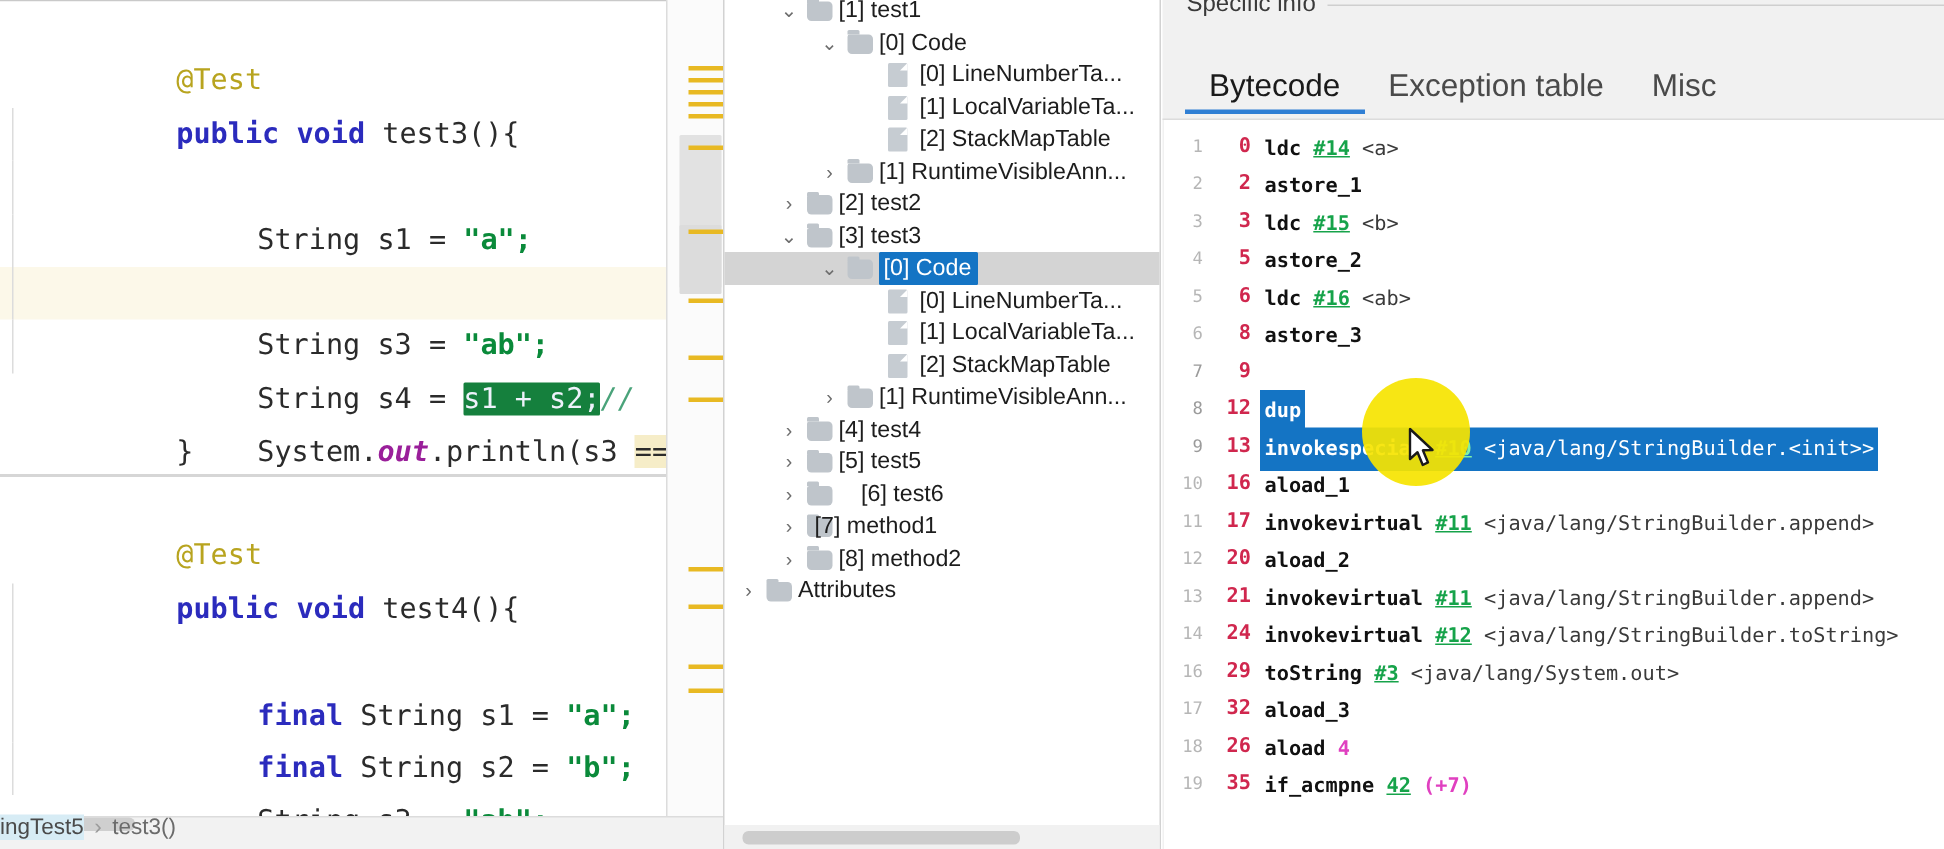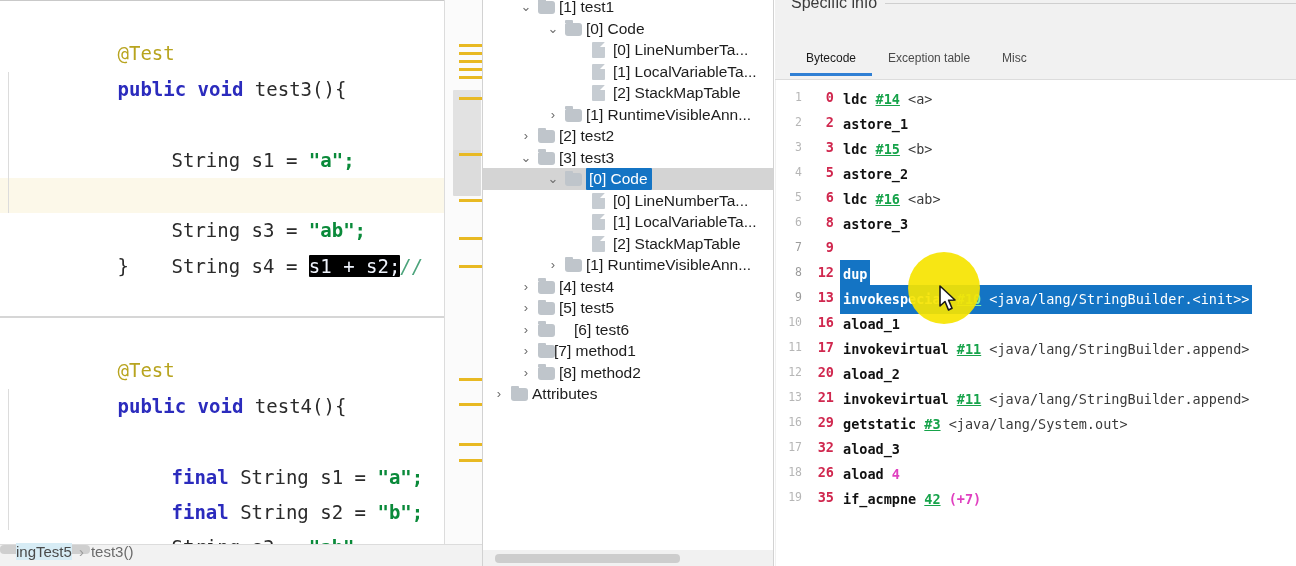--- a/index.html
+++ b/index.html
@@ -27,34 +27,34 @@
     font-family:"DejaVu Sans Mono", monospace;font-size:19px;color:#2b2b2b;
     padding-left:26px;
   }
   .code-line.hl{background:#fcf8e9;}
   .indent-guide{position:absolute;left:88px;top:0;width:1px;height:100%;background:#dcdcdc;}
   .kw{color:#2b2bbd;font-weight:bold;}
   .str{color:#0a8a3a;font-weight:bold;}
   .anno{color:#b8a41f;}
   .fieldit{color:#9a1f9a;font-style:italic;font-weight:bold;}
   .cmt{color:#4aa37a;font-style:italic;}
-  .sel{background:#000000;color:#eef2fb;border-radius:1px;}
+  .sel{background:#15803d;color:#eef2fb;border-radius:1px;}
   .eqhl{background:#f6edc8;}
 
   
   .marker-gutter{position:absolute;left:444px;top:0;width:38px;height:566px;background:#fbfbfb;border-left:1px solid #dcdcdc;}
   .mk{position:absolute;left:14px;width:24px;height:3px;background:#e8b923;}
   .ed-thumb{position:absolute;left:8px;width:28px;background:#e2e2e2;border-radius:1px;}
   .ed-thumb.b{background:#dcdcdc;}
   .bottom-strip{position:absolute;left:0;top:544px;width:482px;height:22px;background:#f2f2f2;border-top:1px solid #dcdcdc;}
   .ed-hthumb{position:absolute;left:0;top:545px;width:90px;height:9px;background:#cfcfcf;border-radius:4px;}
 
   .breadcrumb{
     position:absolute;left:0;top:538px;height:28px;line-height:28px;
-    font-size:15px;color:#5a5a5a;white-space:nowrap;padding-left:16px;
+    font-size:15px;color:#5a5a5a;white-space:nowrap;padding-left:0px;
   }
   .bc-a{color:#4a4a4a;background:#d7ecf5;}
   .bc-sep{color:#9a9a9a;padding:0 7px;}
   .bc-b{color:#6b6b6b;}
 
   
   .tree{
     position:absolute;left:482px;top:0;width:292px;height:566px;
     background:#ffffff;overflow:hidden;
     font-family:"Liberation Sans", sans-serif;font-size:15.5px;color:#1d1d1d;
@@ -90,21 +90,21 @@
     position:absolute;left:775px;top:0;width:521px;height:566px;background:#f1f1f1;
   }
   .info-title{
     position:absolute;left:16px;top:-6px;font-size:16px;color:#3a3a3a;background:#f1f1f1;padding:0 6px 0 0;z-index:3;
   }
   .info-rule{position:absolute;left:110px;top:3px;right:0;height:1px;background:#cfcfcf;}
 
   .tabs{position:absolute;left:15px;top:43px;height:32px;}
   .tab{
     display:inline-block;height:30px;line-height:30px;padding:0 16px;
-    font-size:12px;color:#4a4a4a;
+    font-size:21px;color:#4a4a4a;
   }
   .tab.active{color:#1a1a1a;border-bottom:3px solid #2f7fd4;}
   .tabs-underline{position:absolute;left:0;top:79px;right:0;height:1px;background:#dcdcdc;}
 
   .bytecode{
     position:absolute;left:1px;top:80px;right:0;bottom:0;background:#ffffff;overflow:hidden;
     font-family:"DejaVu Sans Mono", monospace;
   }
   .bline{position:relative;height:25px;line-height:25px;white-space:nowrap;font-size:13.5px;}
   .bnum{position:absolute;left:4px;width:22px;text-align:right;color:#b6b6b6;font-size:11.5px;}
@@ -149,20 +149,24 @@
         <div class="indent-guide" style="left:8px;"></div>
         <span>String</span><span> </span><span>s2 = </span><span class="str">"b";</span>
       </div>
       <div class="code-line" style="padding-left:80px;">
         <div class="indent-guide" style="left:8px;"></div>
         <span>String</span><span> </span><span>s3 = </span><span class="str">"ab";</span>
       </div>
       <div class="code-line hl" style="padding-left:80px;">
         <div class="indent-guide" style="left:8px;"></div>
         <span>String</span><span> </span><span>s4 = </span><span class="sel">s1 + s2;</span><span class="cmt">//</span>
+      </div>
+      <div class="code-line" style="padding-left:80px;">
+        <div class="indent-guide" style="left:8px;"></div>
+        <span>System.</span><span class="fieldit">out</span><span>.println(s3 </span><span class="eqhl">==</span>
       </div>
       <div class="code-line" style="padding-left:26px;">
         <span>}</span>
       </div>
     </div>
 
     <div class="pane-sep"></div>
 
     <div class="code-pane bottom">
       <div class="code-line" style="padding-left:26px;">
@@ -290,21 +294,21 @@
           <div class="tlabel" style="left: 76px;">[5] test5</div>
         </div>
         <div class="trow">
           <div class="twist" style="left: 35px;">›</div>
           <div class="tico folder" style="left: 55px;"></div>
           <div class="tlabel" style="left: 91px;">[6] test6</div>
         </div>
         <div class="trow">
           <div class="twist" style="left: 35px;">›</div>
           <div class="tico folder" style="left: 55px;"></div>
-          <div class="tlabel" style="left: 71px;">[7] method1</div>
+          <div class="tlabel" style="left: 60px;">[7] method1</div>
         </div>
         <div class="trow">
           <div class="twist" style="left: 35px;">›</div>
           <div class="tico folder" style="left: 55px;"></div>
           <div class="tlabel" style="left: 76px; text-align: center;">[8] method2</div>
         </div>
         <div class="trow">
           <div class="twist" style="left: 8px;">›</div>
           <div class="tico folder" style="left: 28px;"></div>
           <div class="tlabel" style="left: 49px;">Attributes</div>
@@ -384,23 +388,28 @@
             <span class="bnum">12</span>
             <span class="boff">20</span>
             <span class="bcode"><span class="bcode-wrap"><span>aload_2</span></span></span>
           </div>
           <div class="bline">
             <span class="bnum">13</span>
             <span class="boff">21</span>
             <span class="bcode"><span class="bcode-wrap"><span>invokevirtual</span> <span class="ref">#11</span> <span class="desc">&lt;java/lang/StringBuilder.append&gt;</span></span></span>
           </div>
           <div class="bline">
+            <span class="bnum">14</span>
+            <span class="boff">24</span>
+            <span class="bcode"><span class="bcode-wrap"><span>invokevirtual</span> <span class="ref">#12</span> <span class="desc">&lt;java/lang/StringBuilder.toString&gt;</span></span></span>
+          </div>
+          <div class="bline">
             <span class="bnum">16</span>
             <span class="boff">29</span>
-            <span class="bcode"><span class="bcode-wrap"><span>getstatic</span> <span class="ref">#3</span> <span class="desc">&lt;java/lang/System.out&gt;</span></span></span>
+            <span class="bcode"><span class="bcode-wrap"><span>toString</span> <span class="ref">#3</span> <span class="desc">&lt;java/lang/System.out&gt;</span></span></span>
           </div>
           <div class="bline">
             <span class="bnum">17</span>
             <span class="boff">32</span>
             <span class="bcode"><span class="bcode-wrap"><span>aload_3</span></span></span>
           </div>
           <div class="bline">
             <span class="bnum">18</span>
             <span class="boff">26</span>
             <span class="bcode"><span class="bcode-wrap"><span>aload</span> <span class="mag">4</span></span></span>

